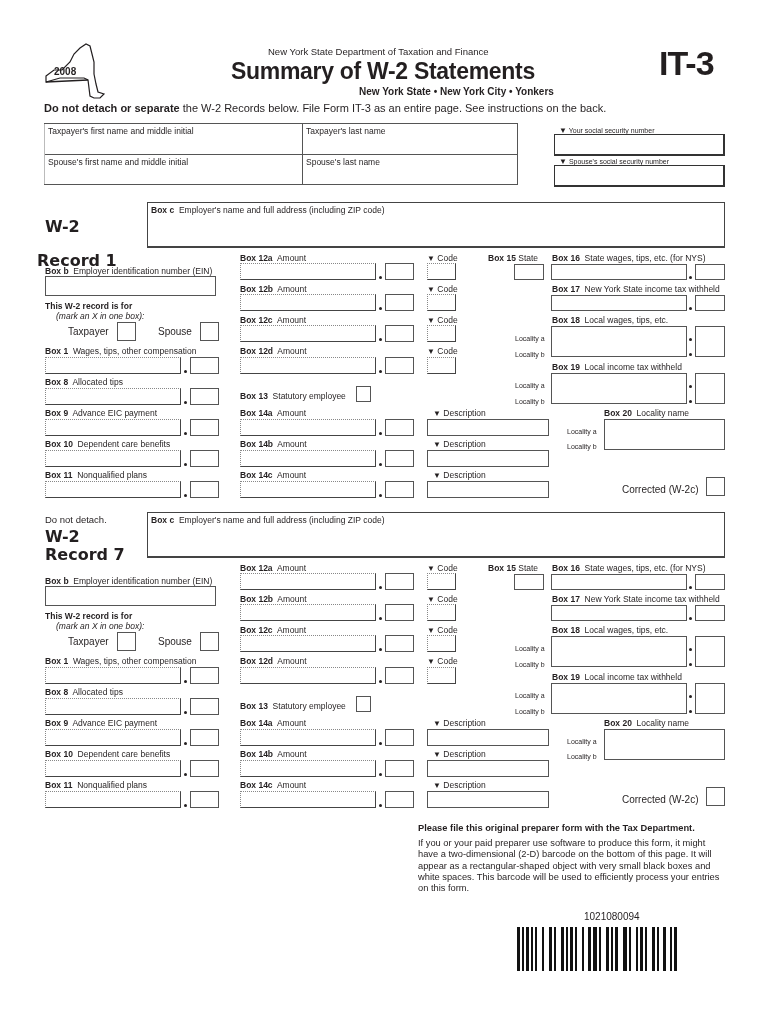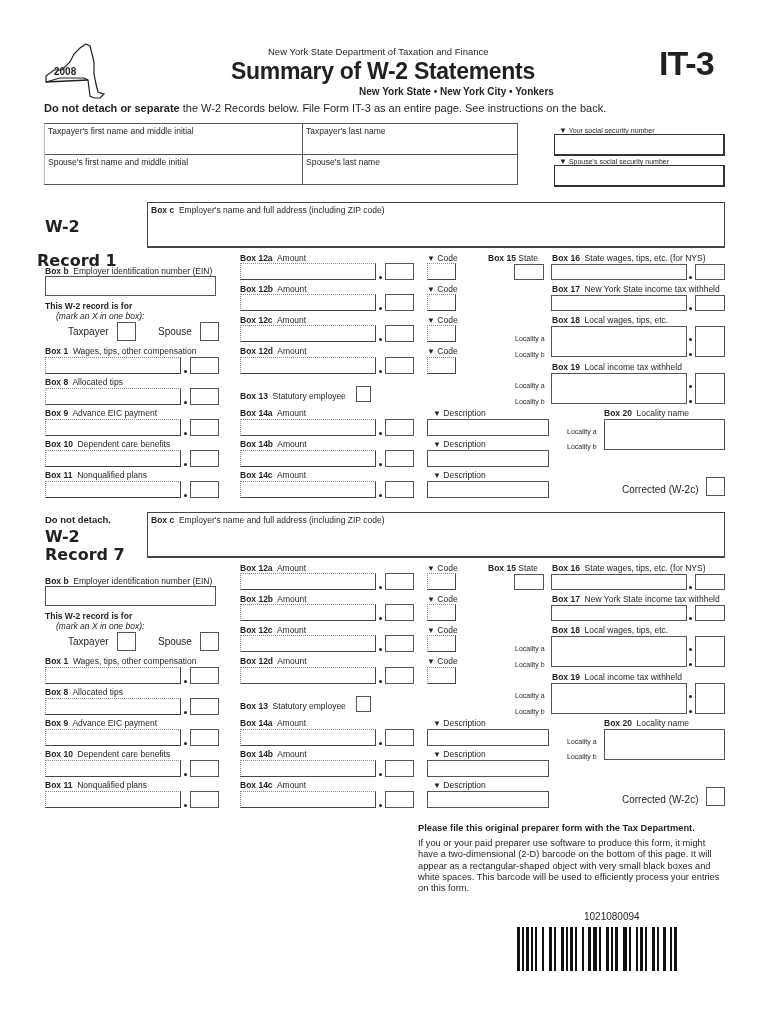--- a/index.html
+++ b/index.html
@@ -189,21 +189,21 @@
   <div class="lbl" style="left:604px;top:408px;"><b>Box 20</b>&nbsp; <span>Locality name</span></div>
   <div class="tiny" style="left:567px;top:427px;">Locality a</div>
   <div class="box" style="left:604px;top:419px;width:121px;height:16px;"></div>
   <div class="tiny" style="left:567px;top:442px;">Locality b</div>
   <div class="box" style="left:604px;top:434px;width:121px;height:16px;border-top:none;"></div>
 
   <div class="lbl" style="left:622px;top:485px;font-size:10px;">Corrected (W-2c)</div>
   <div class="box" style="left:706px;top:477px;width:19px;height:19px;"></div>
 </div>
 
-<div class="lbl" style="left:45px;top:515px;font-weight:bold;font-size:9.5px;text-align:right;">Do not detach.</div>
+<div class="lbl" style="left:45px;top:515px;font-weight:normal;font-size:9.5px;text-align:right;">Do not detach.</div>
 <div class="abs" style="left:0;top:310px;width:770px;height:510px;">
   <div class="rec-title" style="left:45px;top:218px;">W-2</div>
   <div class="rec-title" style="left:45px;top:236px;">Record 7</div>
 
   <div class="box" style="left:147px;top:202px;width:578px;height:46px;border:1px solid #444;border-bottom-width:2px;"></div>
   <div class="lbl" style="left:151px;top:205px;"><b>Box c</b>&nbsp; <span>Employer's name and full address (including ZIP code)</span></div>
 
   <div class="lbl" style="left:45px;top:266px;"><b>Box b</b>&nbsp; <span>Employer identification number (EIN)</span></div>
   <div class="box" style="left:45px;top:276px;width:171px;height:20px;"></div>
 

